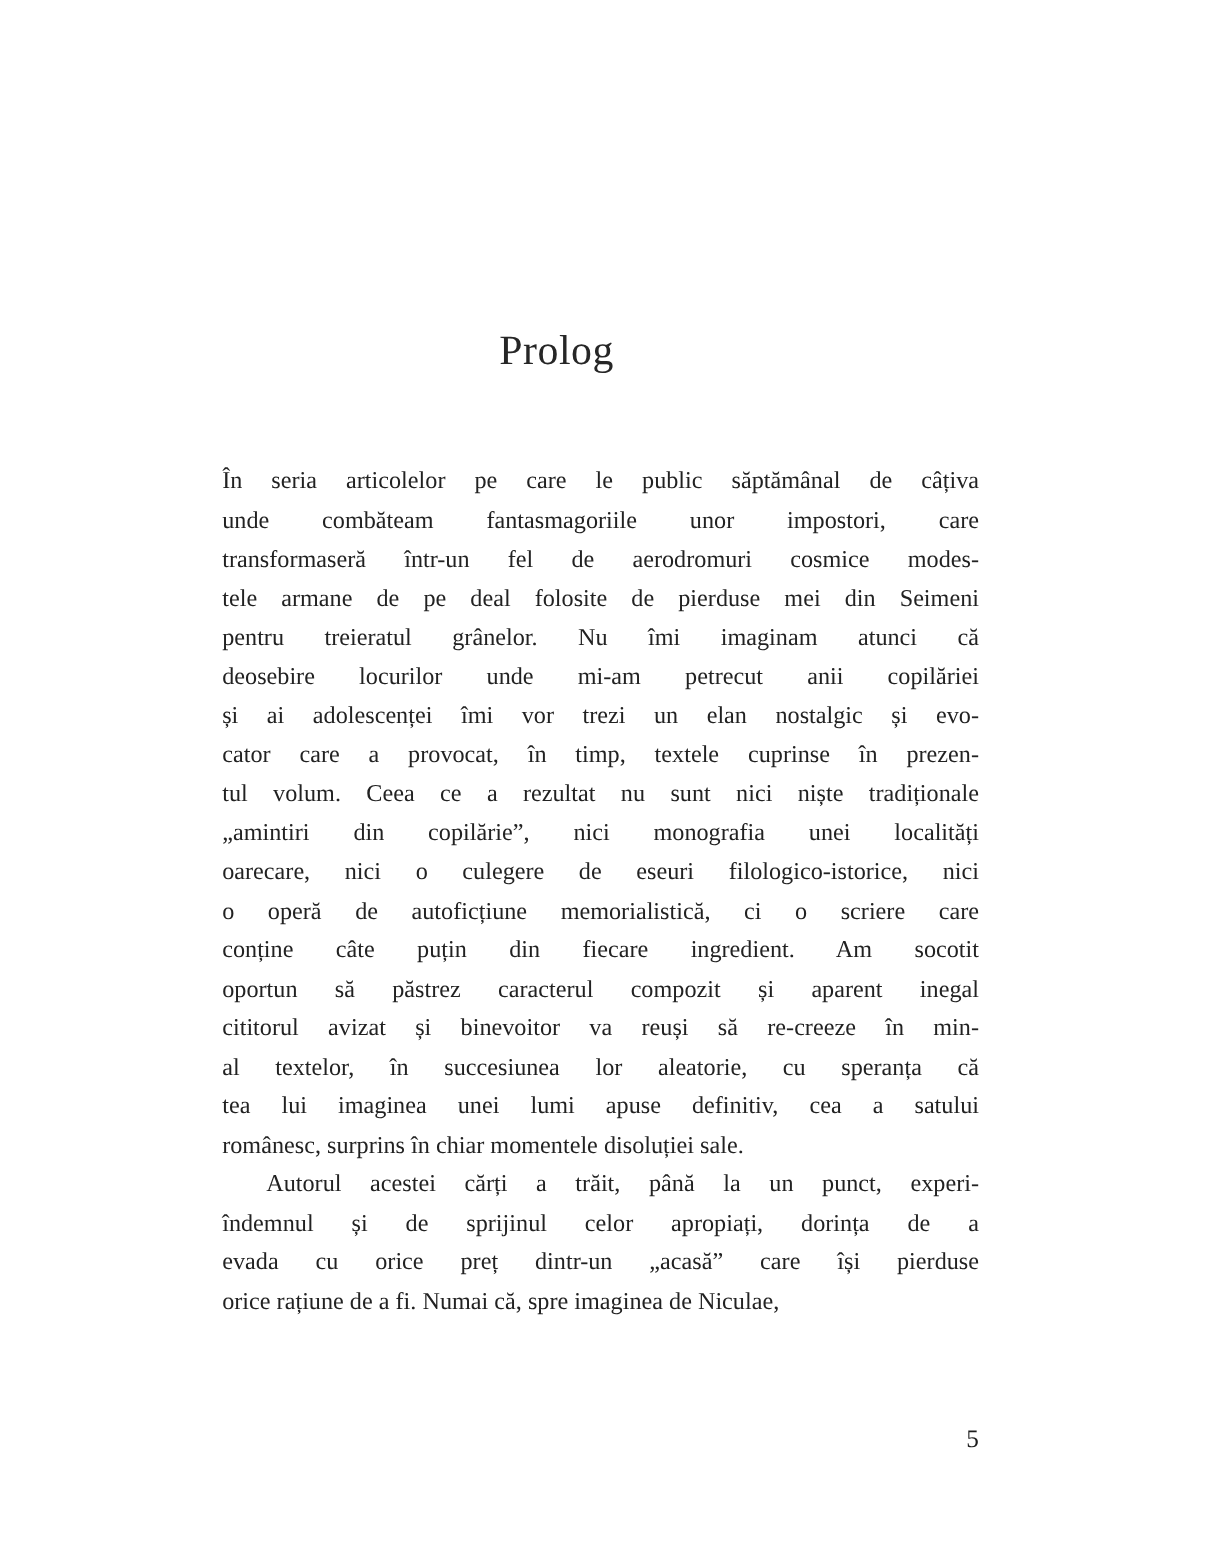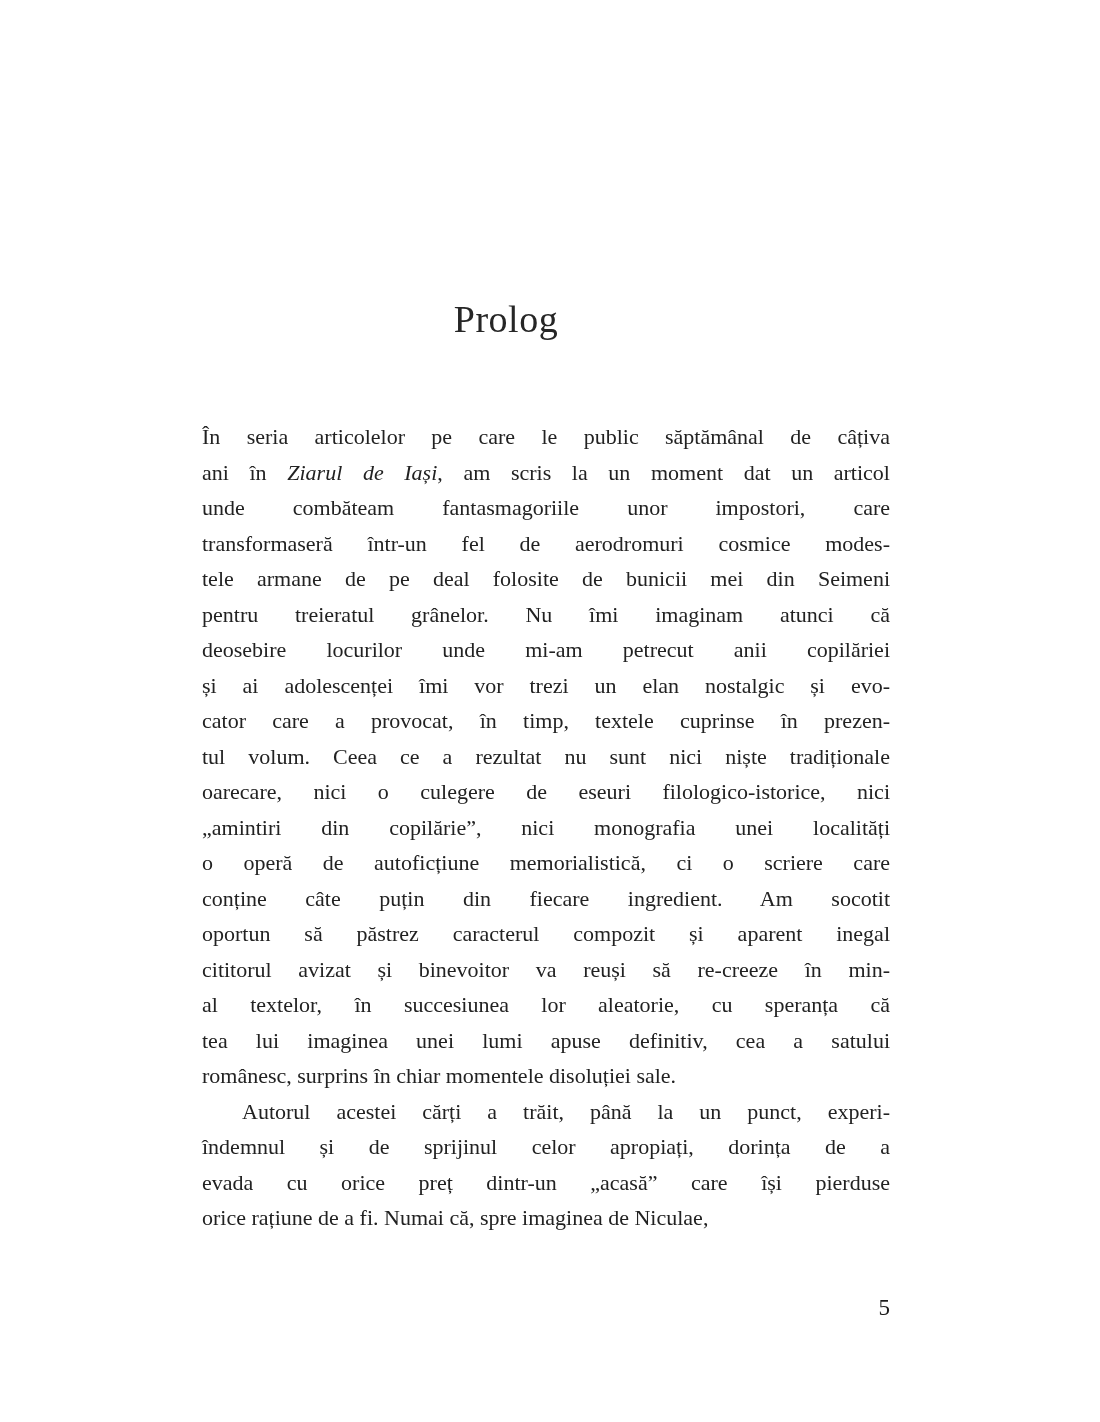--- a/index.html
+++ b/index.html
@@ -65,32 +65,31 @@
 <body>
 
 <div class="page">
 
   <h1 class="chapter-title">Prolog</h1>
 
   <div class="text-block">
 
     <div class="line">În seria articolelor pe care le public săptămânal de câțiva</div>
 
-    <div class="line"><span>ani în </span><i>Ziarul de Iași</i><span>, am scris la un moment dat un articol</span></div>
 
     <div class="line">unde combăteam fantasmagoriile unor impostori, care</div>
     <div class="line">transformaseră într-un fel de aerodromuri cosmice modes-</div>
-    <div class="line">tele armane de pe deal folosite de bunicii mei din Seimeni</div>
+    <div class="line">tele armane de pe deal folosite de pierduse mei din Seimeni</div>
     <div class="line">pentru treieratul grânelor. Nu îmi imaginam atunci că</div>
     <div class="line">deosebire locurilor unde mi-am petrecut anii copilăriei</div>
     <div class="line">și ai adolescenței îmi vor trezi un elan nostalgic și evo-</div>
     <div class="line">cator care a provocat, în timp, textele cuprinse în prezen-</div>
     <div class="line">tul volum. Ceea ce a rezultat nu sunt nici niște tradiționale</div>
+    <div class="line">„amintiri din copilărie”, nici monografia unei localități</div>
     <div class="line">oarecare, nici o culegere de eseuri filologico-istorice, nici</div>
-    <div class="line">„amintiri din copilărie”, nici monografia unei localități</div>
     <div class="line">o operă de autoficțiune memorialistică, ci o scriere care</div>
     <div class="line">conține câte puțin din fiecare ingredient. Am socotit</div>
     <div class="line">oportun să păstrez caracterul compozit și aparent inegal</div>
     <div class="line">cititorul avizat și binevoitor va reuși să re-creeze în min-</div>
     <div class="line">al textelor, în succesiunea lor aleatorie, cu speranța că</div>
     <div class="line">tea lui imaginea unei lumi apuse definitiv, cea a satului</div>
     <div class="line lastline">românesc, surprins în chiar momentele disoluției sale.</div>
 
     <div class="line indent">Autorul acestei cărți a trăit, până la un punct, experi-</div>
     <div class="line">îndemnul și de sprijinul celor apropiați, dorința de a</div>

